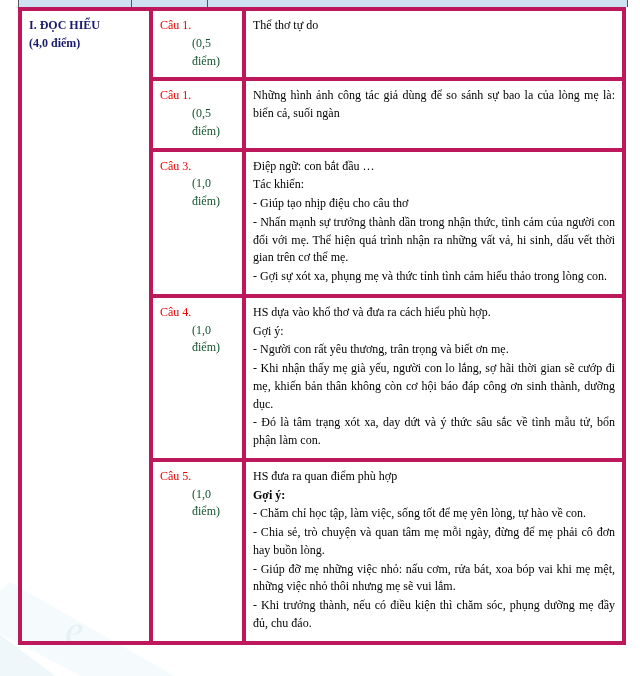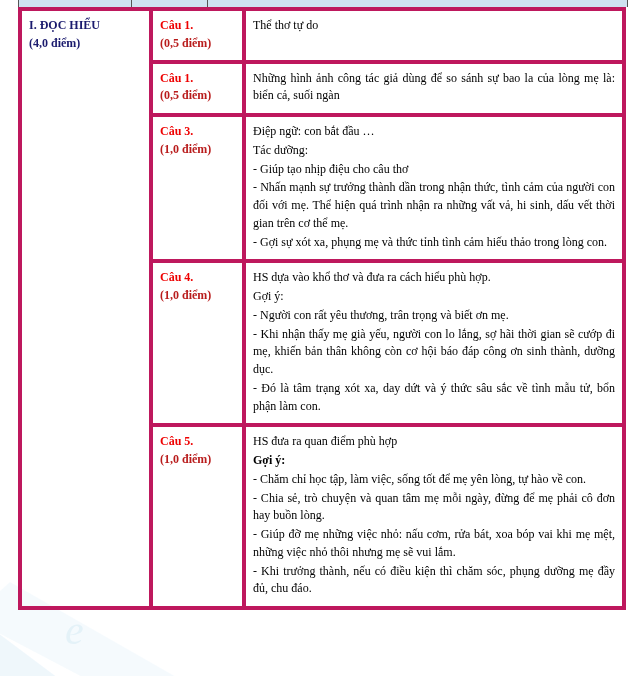--- a/index.html
+++ b/index.html
@@ -70,31 +70,32 @@
   td.col-section {
     width: 113px;
     color: #1b1b6e;
     font-weight: bold;
     text-align: left;
     padding-left: 9px;
     font-size: 13.2px;
   }
   td.col-question {
     width: 75px;
-    font-weight: bold;
+    font-weight: normal;
     font-size: 13.2px;
     padding-left: 8px;
   }
   td.col-question .q-label {
     color: #ee0000;
     display: block;
   }
   td.col-question .q-points {
-    color: #b91c1c;
+    color: #14532d;
     display: block;
+    margin-left: 32px;
   }
   td.col-answer {
     width: auto;
     text-align: justify;
     text-justify: inter-word;
     padding-left: 9px;
     padding-right: 9px;
   }
 
   .ans-line {
@@ -145,21 +146,21 @@
       </td>
     </tr>
 
     <tr>
       <td class="col-question">
         <span class="q-label">Câu 3.</span>
         <span class="q-points">(1,0 điểm)</span>
       </td>
       <td class="col-answer">
         <p class="ans-line">Điệp ngữ: con bắt đầu …</p>
-        <p class="ans-line">Tác dưỡng:</p>
+        <p class="ans-line">Tác khiến:</p>
         <p class="ans-line">- Giúp tạo nhịp điệu cho câu thơ</p>
         <p class="ans-line">- Nhấn mạnh sự trưởng thành dần trong nhận thức, tình cảm của người con đối với mẹ. Thể hiện quá trình nhận ra những vất vả, hi sinh, dấu vết thời gian trên cơ thể mẹ.</p>
         <p class="ans-line">- Gợi sự xót xa, phụng mẹ và thức tỉnh tình cảm hiếu thảo trong lòng con.</p>
       </td>
     </tr>
 
     <tr>
       <td class="col-question">
         <span class="q-label">Câu 4.</span>
         <span class="q-points">(1,0 điểm)</span>

